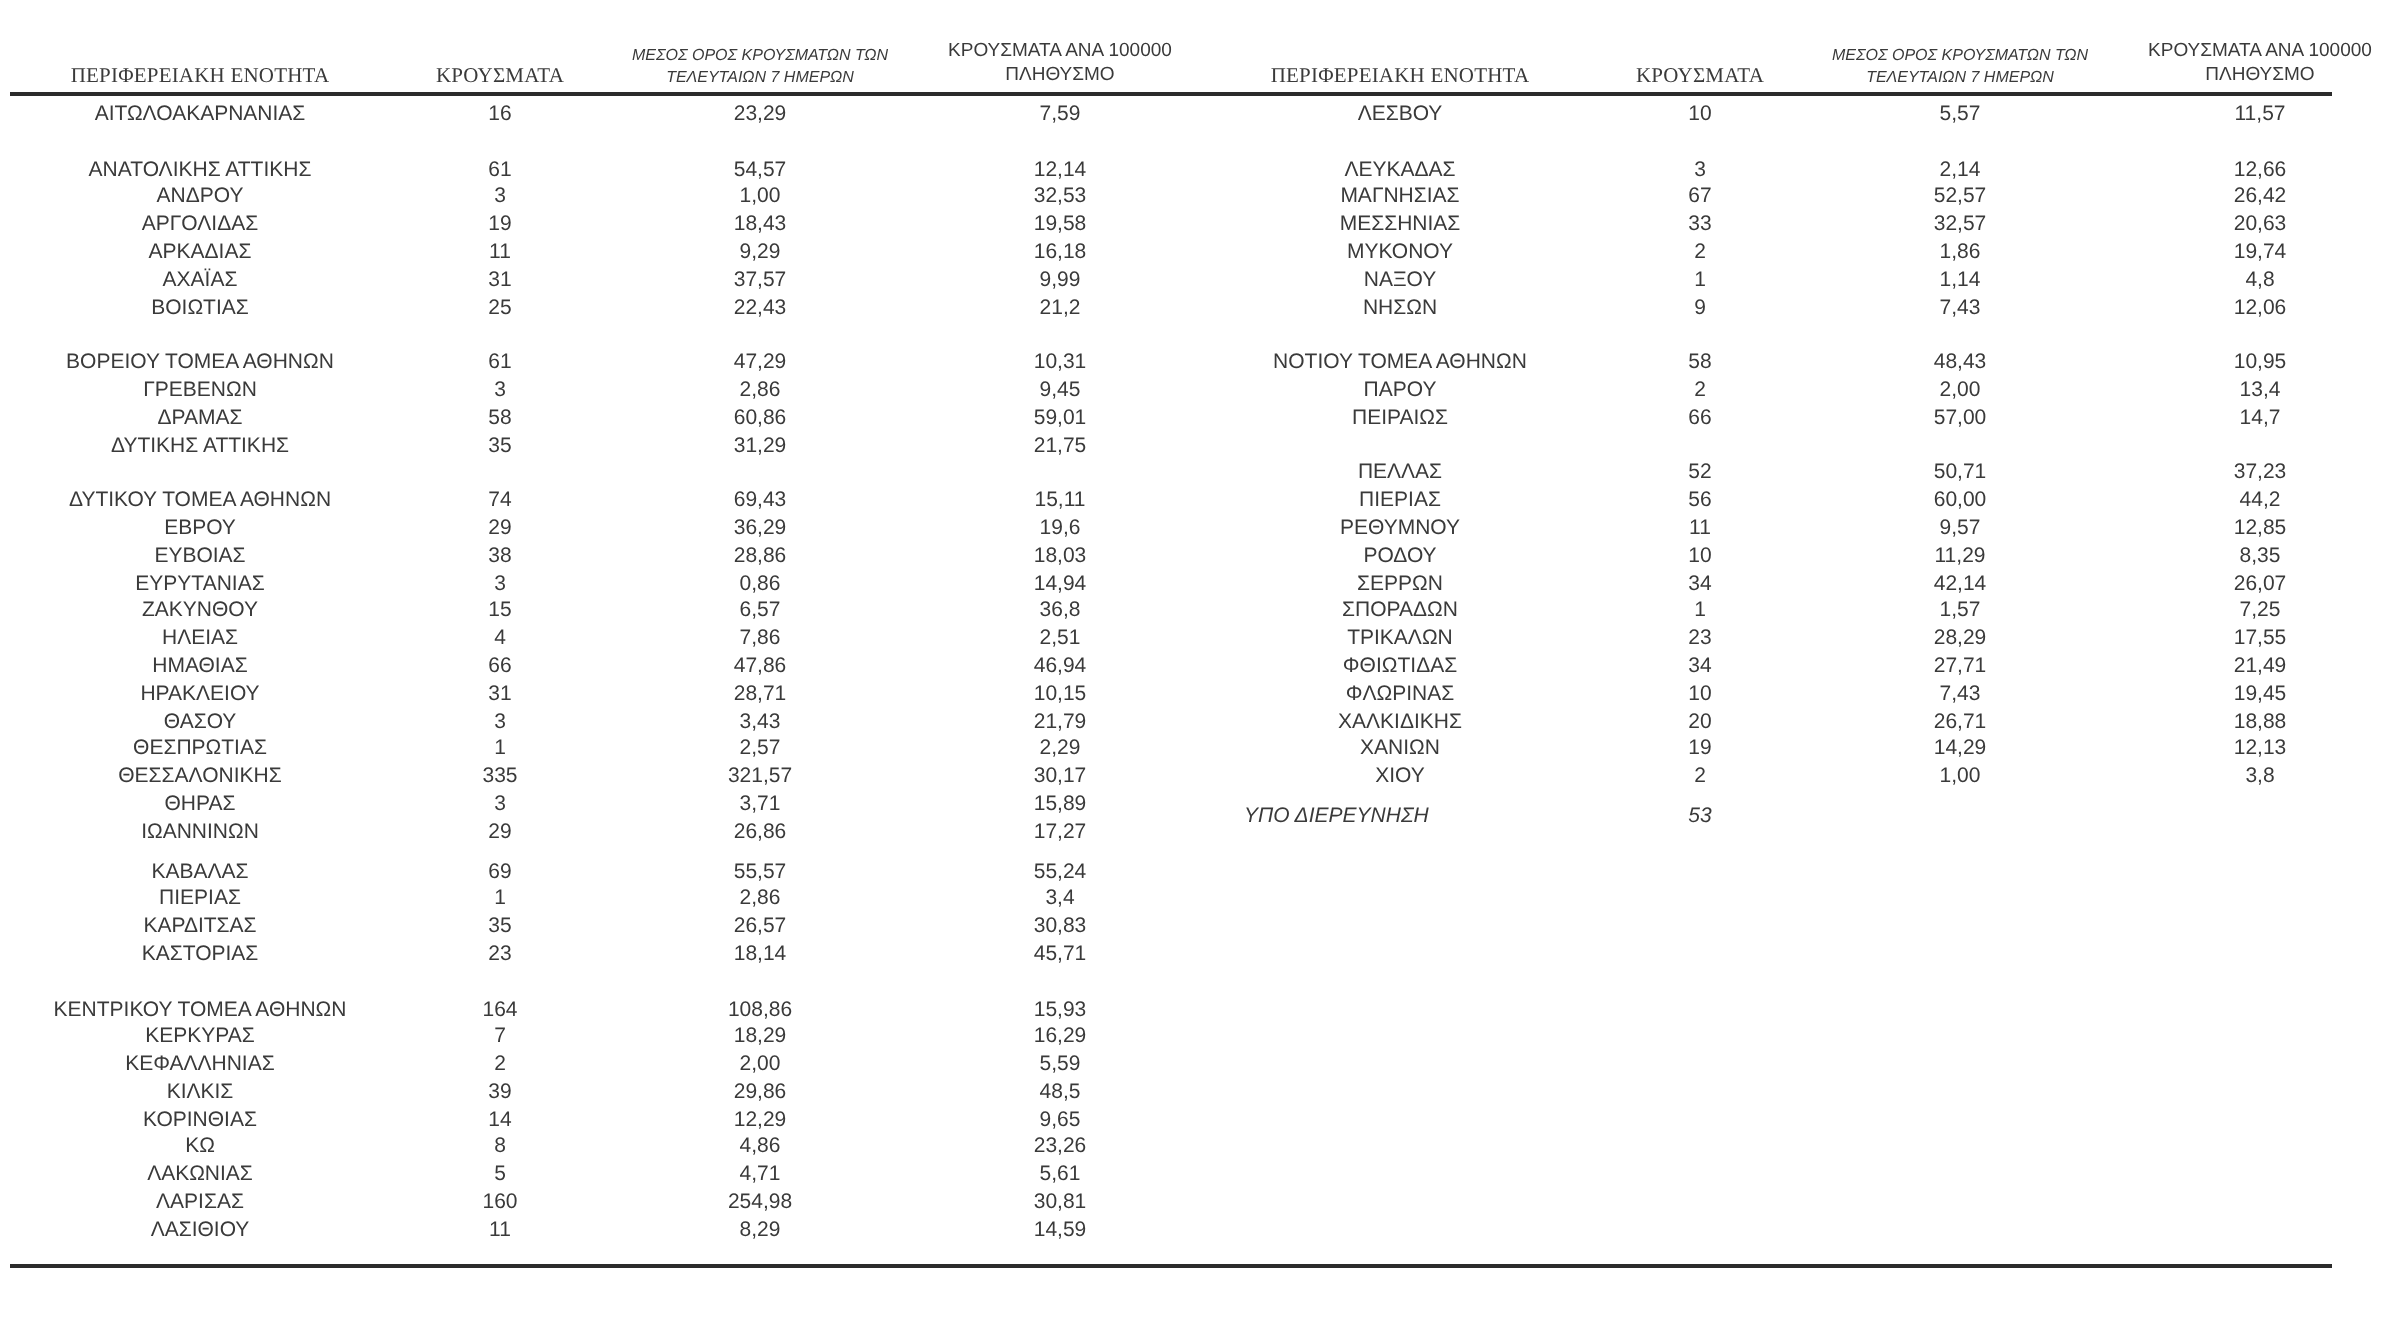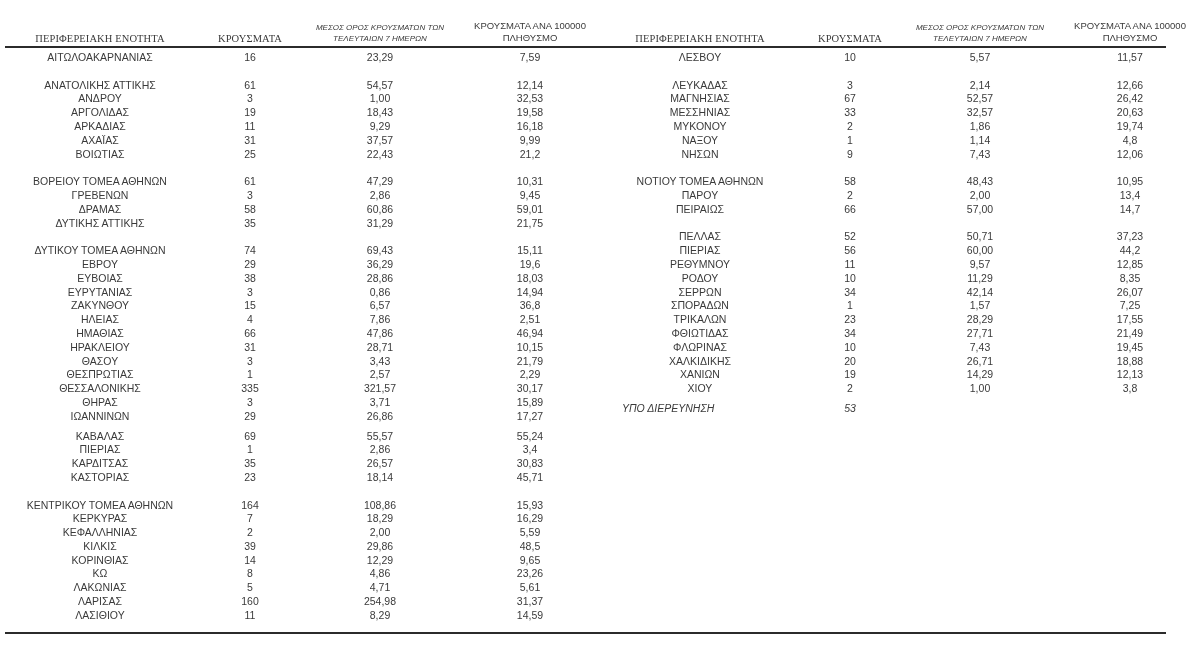--- a/index.html
+++ b/index.html
@@ -263,21 +263,21 @@
           <div class="trow">
             <div class="c name">ΛΑΚΩΝΙΑΣ</div>
             <div class="c">5</div>
             <div class="c">4,71</div>
             <div class="c">5,61</div>
           </div>
           <div class="trow">
             <div class="c name">ΛΑΡΙΣΑΣ</div>
             <div class="c">160</div>
             <div class="c">254,98</div>
-            <div class="c">31,37</div>
+            <div class="c">30,81</div>
           </div>
           <div class="trow">
             <div class="c name">ΛΑΣΙΘΙΟΥ</div>
             <div class="c">11</div>
             <div class="c">8,29</div>
             <div class="c">14,59</div>
           </div>
         </div>
     </div>
 

